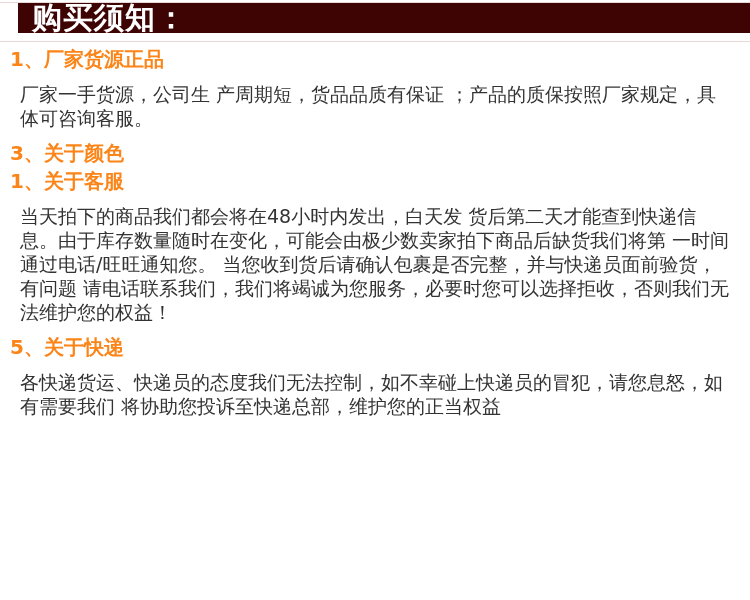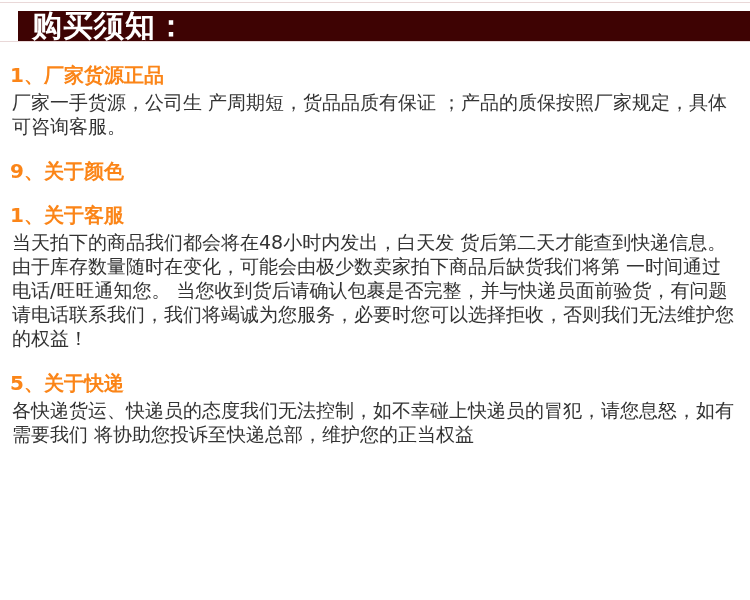--- a/index.html
+++ b/index.html
@@ -11,21 +11,21 @@
   .page {
     position: relative;
     width: 750px;
     height: 600px;
     background: #ffffff;
     overflow: hidden;
   }
   
   .header {
     display: flex;
-    align-items: flex-end;
+    align-items: flex-start;
     height: 38px;
     margin-top: 2px;
     border-top: 1px solid #e9d8d8;
     border-bottom: 1px solid #e9d8d8;
   }
   .accent {
     width: 18px;
     background: #f28718;
     flex: 0 0 18px;
   }
@@ -45,27 +45,27 @@
   }
   
   .content {
     padding: 0 8px;
   }
   .sec-heading {
     color: #fb8518;
     font-size: 20px;
     line-height: 22px;
     font-weight: bold;
-    margin: 22px 0 4px 2px;
+    margin: 6px 0 4px 2px;
   }
   .sec-body {
     color: #333333;
     font-size: 19px;
     line-height: 24px;
-    margin: 4px;
+    margin: 12px;
     letter-spacing: 0px;
     word-break: break-all;
   }
 </style>
 </head>
 <body>
 
 <div class="page">
 
   <div class="header">
@@ -76,21 +76,21 @@
   </div>
 
   <div class="content">
 
     <div class="section">
       <h2 class="sec-heading">1、厂家货源正品</h2>
       <p class="sec-body">厂家一手货源，公司生 产周期短，货品品质有保证 ；产品的质保按照厂家规定，具体可咨询客服。</p>
     </div>
 
     <div class="section">
-      <h2 class="sec-heading">9、关于颜色</h2>
+      <h2 class="sec-heading">3、关于颜色</h2>
     </div>
 
     <div class="section">
       <h2 class="sec-heading">1、关于客服</h2>
     </div>
 
 
     <div class="section">
       <p class="sec-body">当天拍下的商品我们都会将在48小时内发出，白天发 货后第二天才能查到快递信息。由于库存数量随时在变化，可能会由极少数卖家拍下商品后缺货我们将第 一时间通过电话/旺旺通知您。 当您收到货后请确认包裹是否完整，并与快递员面前验货，有问题 请电话联系我们，我们将竭诚为您服务，必要时您可以选择拒收，否则我们无法维护您的权益！</p>
     </div>

